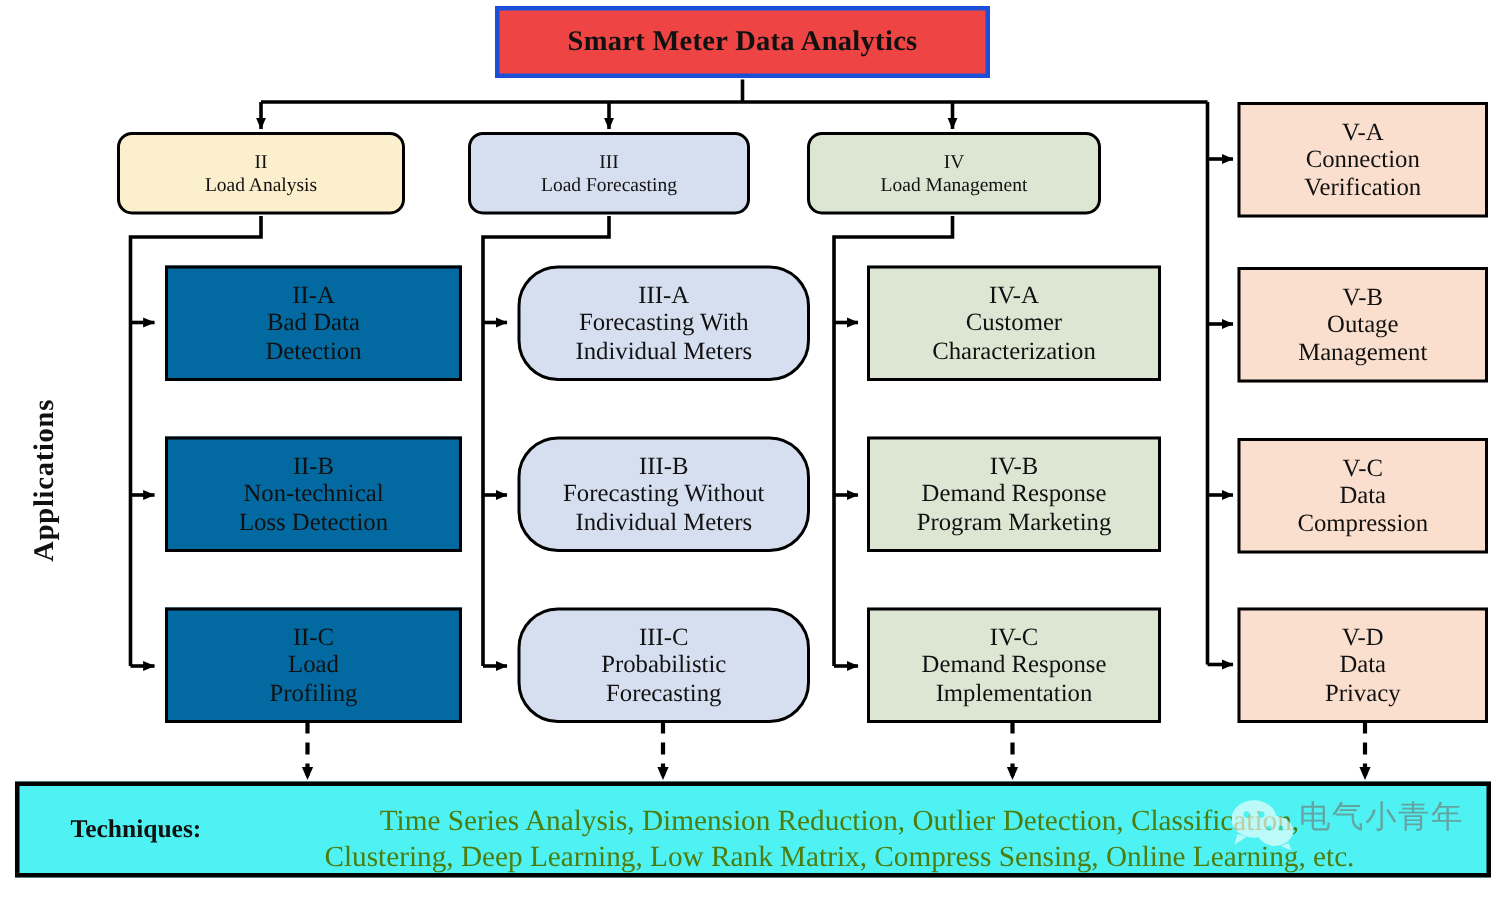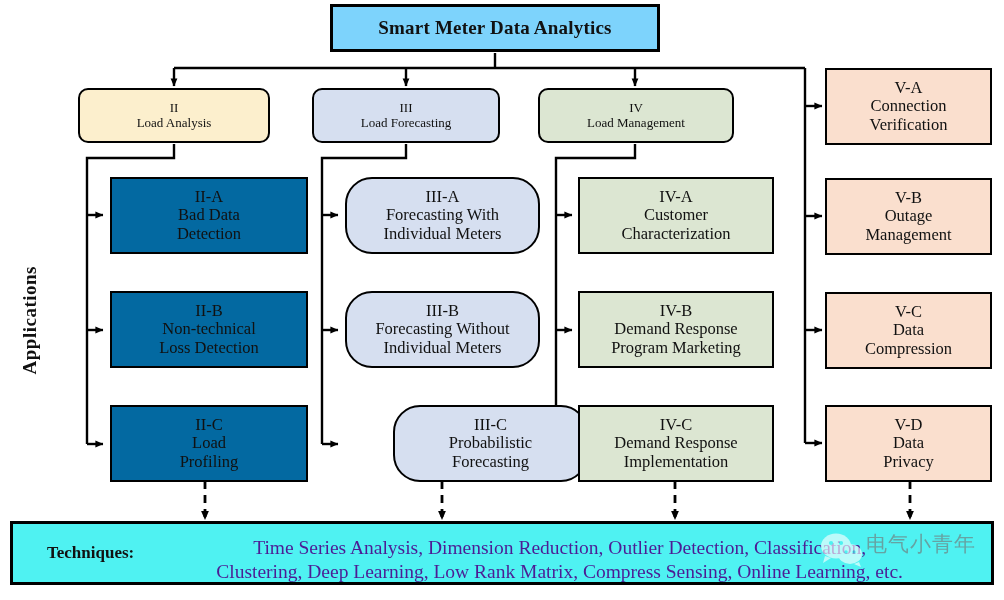--- a/index.html
+++ b/index.html
@@ -13,21 +13,21 @@
   .node{
     position:absolute;box-sizing:border-box;
     border:2.5px solid #000;
     display:flex;flex-direction:column;align-items:center;justify-content:center;
     text-align:center;line-height:1.13;
     color:#111;
   }
   .node .ln{display:block;white-space:nowrap;}
 
   .root{
-    background:#7dd3fc;border:3px solid #000000;
+    background:#ef4444;border:3px solid #1d4ed8;
     font-weight:bold;font-size:19px;letter-spacing:.2px;
   }
   .cat{font-size:13px;border-radius:10px;}
   .cat.c2{background:#FCEFCD;}
   .cat.c3{background:#D6DFF0;}
   .cat.c4{background:#DCE6D2;}
 
   .sub{font-size:16.5px;}
   .sub.c2{background:#0369a1;}
   .sub.c3{background:#D6DFF0;border-radius:27px;}
@@ -36,21 +36,21 @@
 
   .techbar{
     position:absolute;box-sizing:border-box;
     background:#4FF2F2;border:3px solid #000;
     display:flex;align-items:center;
   }
   .tech-label{
     font-weight:bold;font-size:17px;padding-left:14px;white-space:nowrap;color:#111;margin-left:20px;
   }
   .tech-body{
-    flex:1;text-align:center;font-size:19.5px;line-height:1.22;color:#4c1d95;
+    flex:1;text-align:center;font-size:19.5px;line-height:1.22;color:#4d7c0f;
     padding-right:6px;
     margin-top:13px;
   }
   .tech-body .ln{display:block;white-space:nowrap;}
 
   .applications{
     position:absolute;left:10px;top:200px;width:40px;height:240px;
     display:flex;align-items:center;justify-content:center;
     font-weight:bold;font-size:19px;color:#111;
   }
@@ -161,21 +161,21 @@
   <div class="node sub c3" style="left:345px;top:177px;width:195px;height:77px;">
     <span class="ln">III-A</span>
     <span class="ln">Forecasting With</span>
     <span class="ln">Individual Meters</span>
   </div>
   <div class="node sub c3" style="left:345px;top:291px;width:195px;height:77px;">
     <span class="ln">III-B</span>
     <span class="ln">Forecasting Without</span>
     <span class="ln">Individual Meters</span>
   </div>
-  <div class="node sub c3" style="left:345px;top:405px;width:195px;height:77px;margin-left:48px;">
+  <div class="node sub c3" style="left:345px;top:405px;width:195px;height:77px;">
     <span class="ln">III-C</span>
     <span class="ln">Probabilistic</span>
     <span class="ln">Forecasting</span>
   </div>
 
   <div class="node sub c4" style="left:578px;top:177px;width:196px;height:77px;">
     <span class="ln">IV-A</span>
     <span class="ln">Customer</span>
     <span class="ln">Characterization</span>
   </div>

